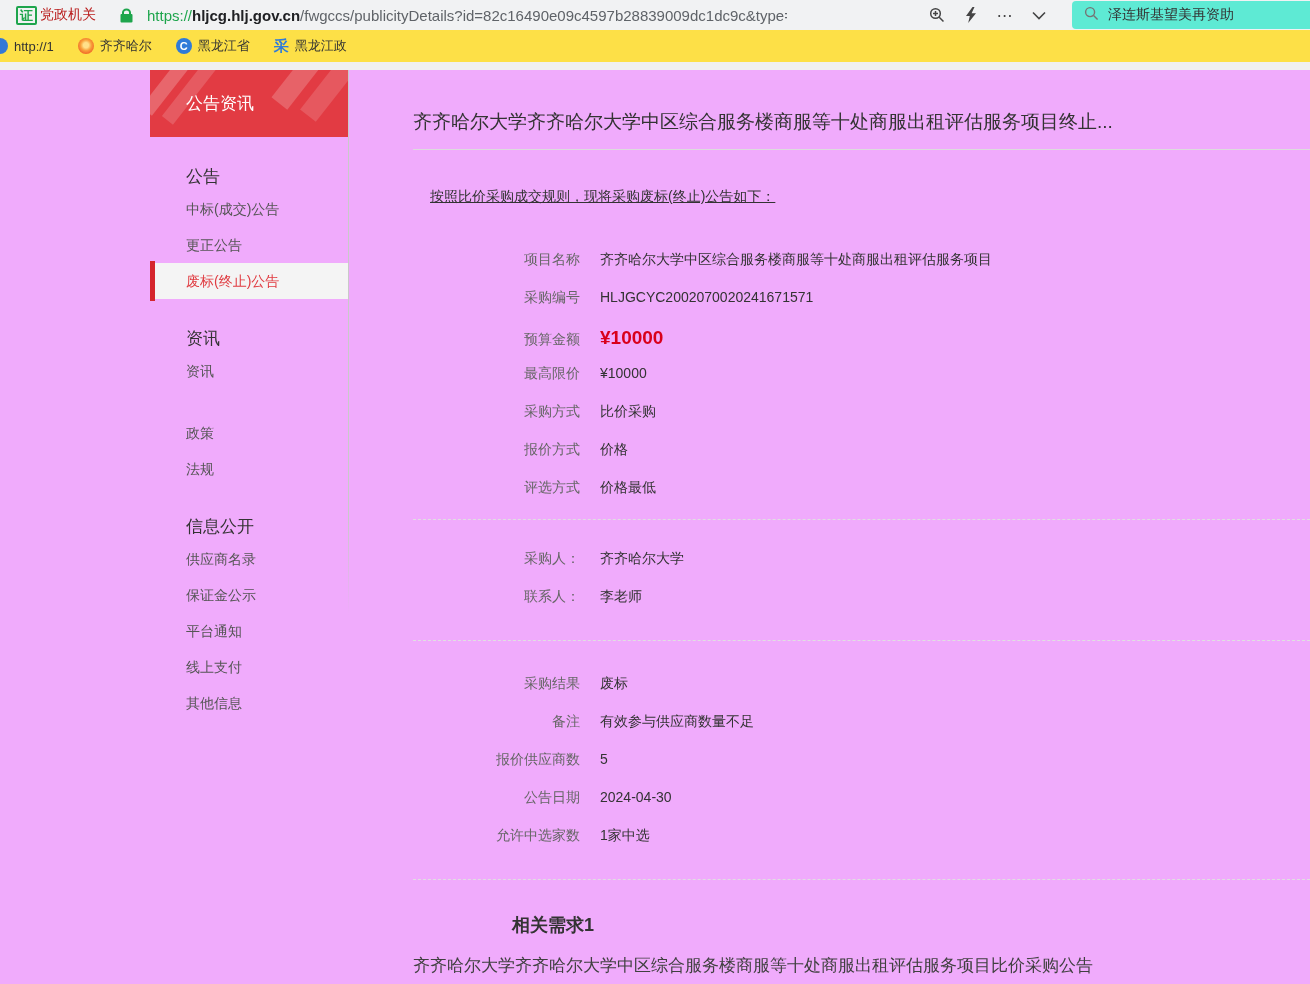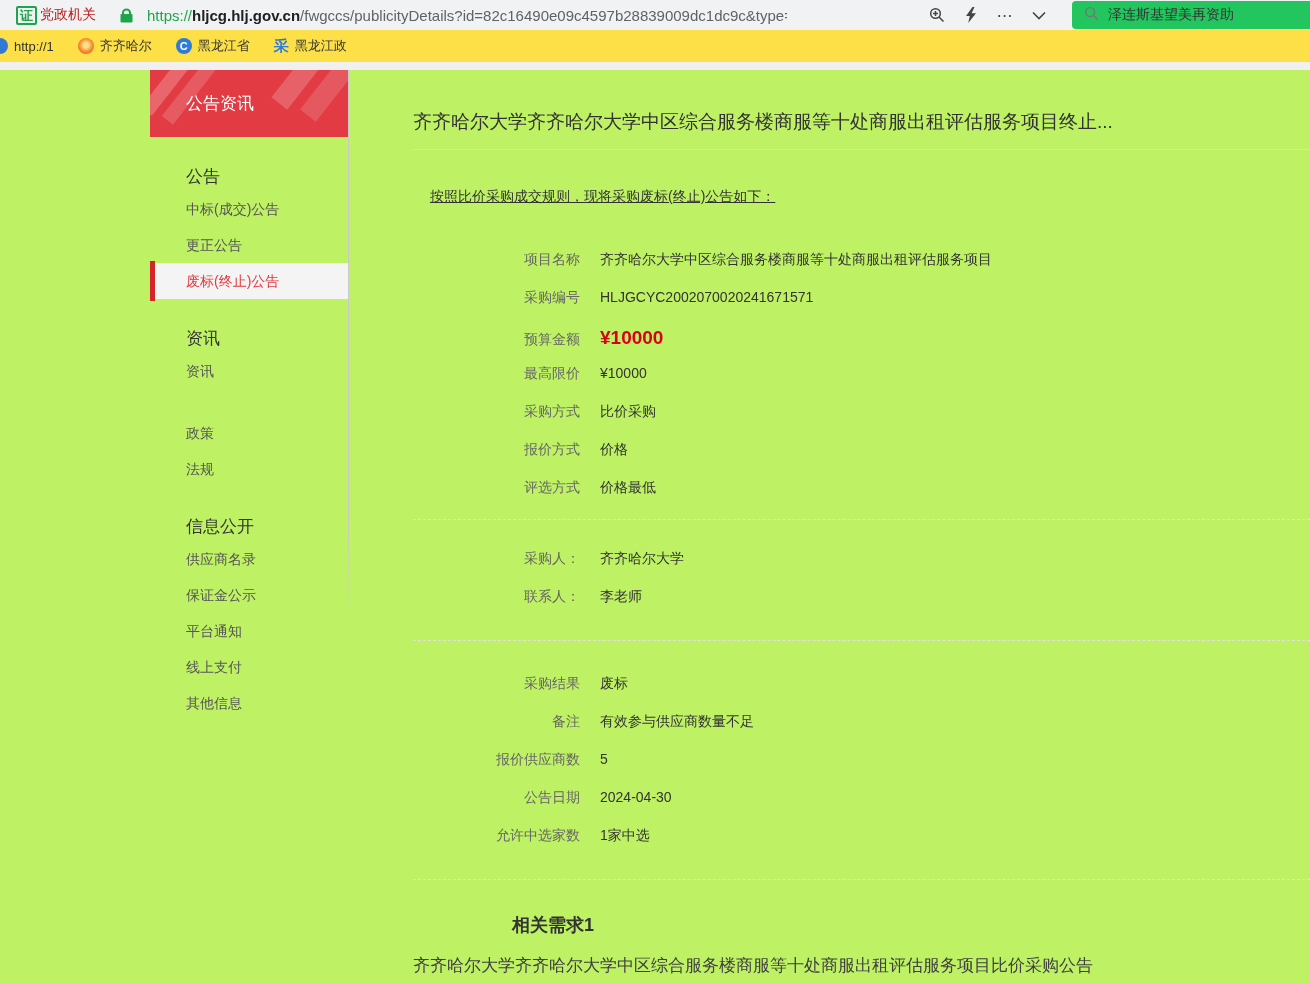--- a/index.html
+++ b/index.html
@@ -14,40 +14,40 @@
   .site-label { color:#b91c1c; font-size:14px; margin-left:3px; }
   .lock-wrap { margin-left:24px; display:flex; align-items:center; }
   .url { margin-left:14px; font-size:15px; white-space:nowrap; overflow:hidden; max-width:640px; }
   .url-scheme { color:#1ea54c; }
   .url-domain { color:#202124; font-weight:bold; }
   .url-path { color:#5f6368; }
   .chrome-icons { margin-left:auto; display:flex; align-items:center; }
   .chrome-icon-btn { width:34px; height:30px; display:flex; align-items:center; justify-content:center;
     color:#444; cursor:pointer; }
   .dots-glyph { font-size:16px; color:#444; letter-spacing:1px; }
-  .chrome-search { width:238px; height:28px; margin:1px 0 1px 16px; background:#22c55e;
+  .chrome-search { width:238px; height:28px; margin:1px 0 1px 16px; background:#5eead4;
     border-radius:4px 0 0 4px; display:flex; align-items:center; padding-left:12px; cursor:text; }
   .chrome-search-text { font-size:14px; color:#333; margin-left:9px; }
 
   
   .bookmarks { height:32px; background:#fde047; display:flex; align-items:center; overflow:hidden; }
   .bm { display:flex; align-items:center; margin-right:24px; cursor:pointer; white-space:nowrap; }
   .bm-label { font-size:13px; color:#333; margin-left:6px; }
   .bm-icon { width:16px; height:16px; display:inline-block; text-align:center; flex:none; }
   .bm-icon.dot-blue { border-radius:50%; background:#3478d6; margin-left:-8px; }
   .bm-icon.sun-orange { border-radius:50%;
     background:radial-gradient(circle at 50% 45%, #ffe08a 0 22%, #f9a13b 45%, #ef5a24 80%, #e8432d 100%); }
   .bm-icon.globe-blue { border-radius:50%; background:#2f7bd9; color:#fff; font-size:11px;
     line-height:16px; font-weight:bold; }
   .bm-icon.cai-char { color:#2f7bd9; font-size:15px; font-weight:bold; line-height:16px; width:auto; }
 
   .gray-band { height:8px; background:#f0f0f1; }
 
   
-  .page { position:relative; height:914px; background:#bef264; }
+  .page { position:relative; height:914px; background:#f0abfc; }
 
   .sidebar { position:absolute; left:150px; top:0; width:198px; }
   .side-divider { position:absolute; left:348px; top:0; width:1px; height:545px;
     background:linear-gradient(to bottom, #c9c9c9 82%, rgba(201,201,201,0)); }
   .side-header { height:67px; background:#e23b43; color:#fff; font-size:17px;
     display:flex; align-items:center; padding-left:36px; position:relative; overflow:hidden; }
   .side-header::before { content:""; position:absolute; left:14px; top:-30px; width:14px; height:80px;
     background:rgba(255,255,255,.22); transform:rotate(38deg); box-shadow:22px -6px 0 rgba(255,255,255,.16); }
   .side-header::after { content:""; position:absolute; right:34px; top:-38px; width:20px; height:80px;
     background:rgba(255,255,255,.2); transform:rotate(38deg); box-shadow:30px -8px 0 rgba(255,255,255,.15); }

